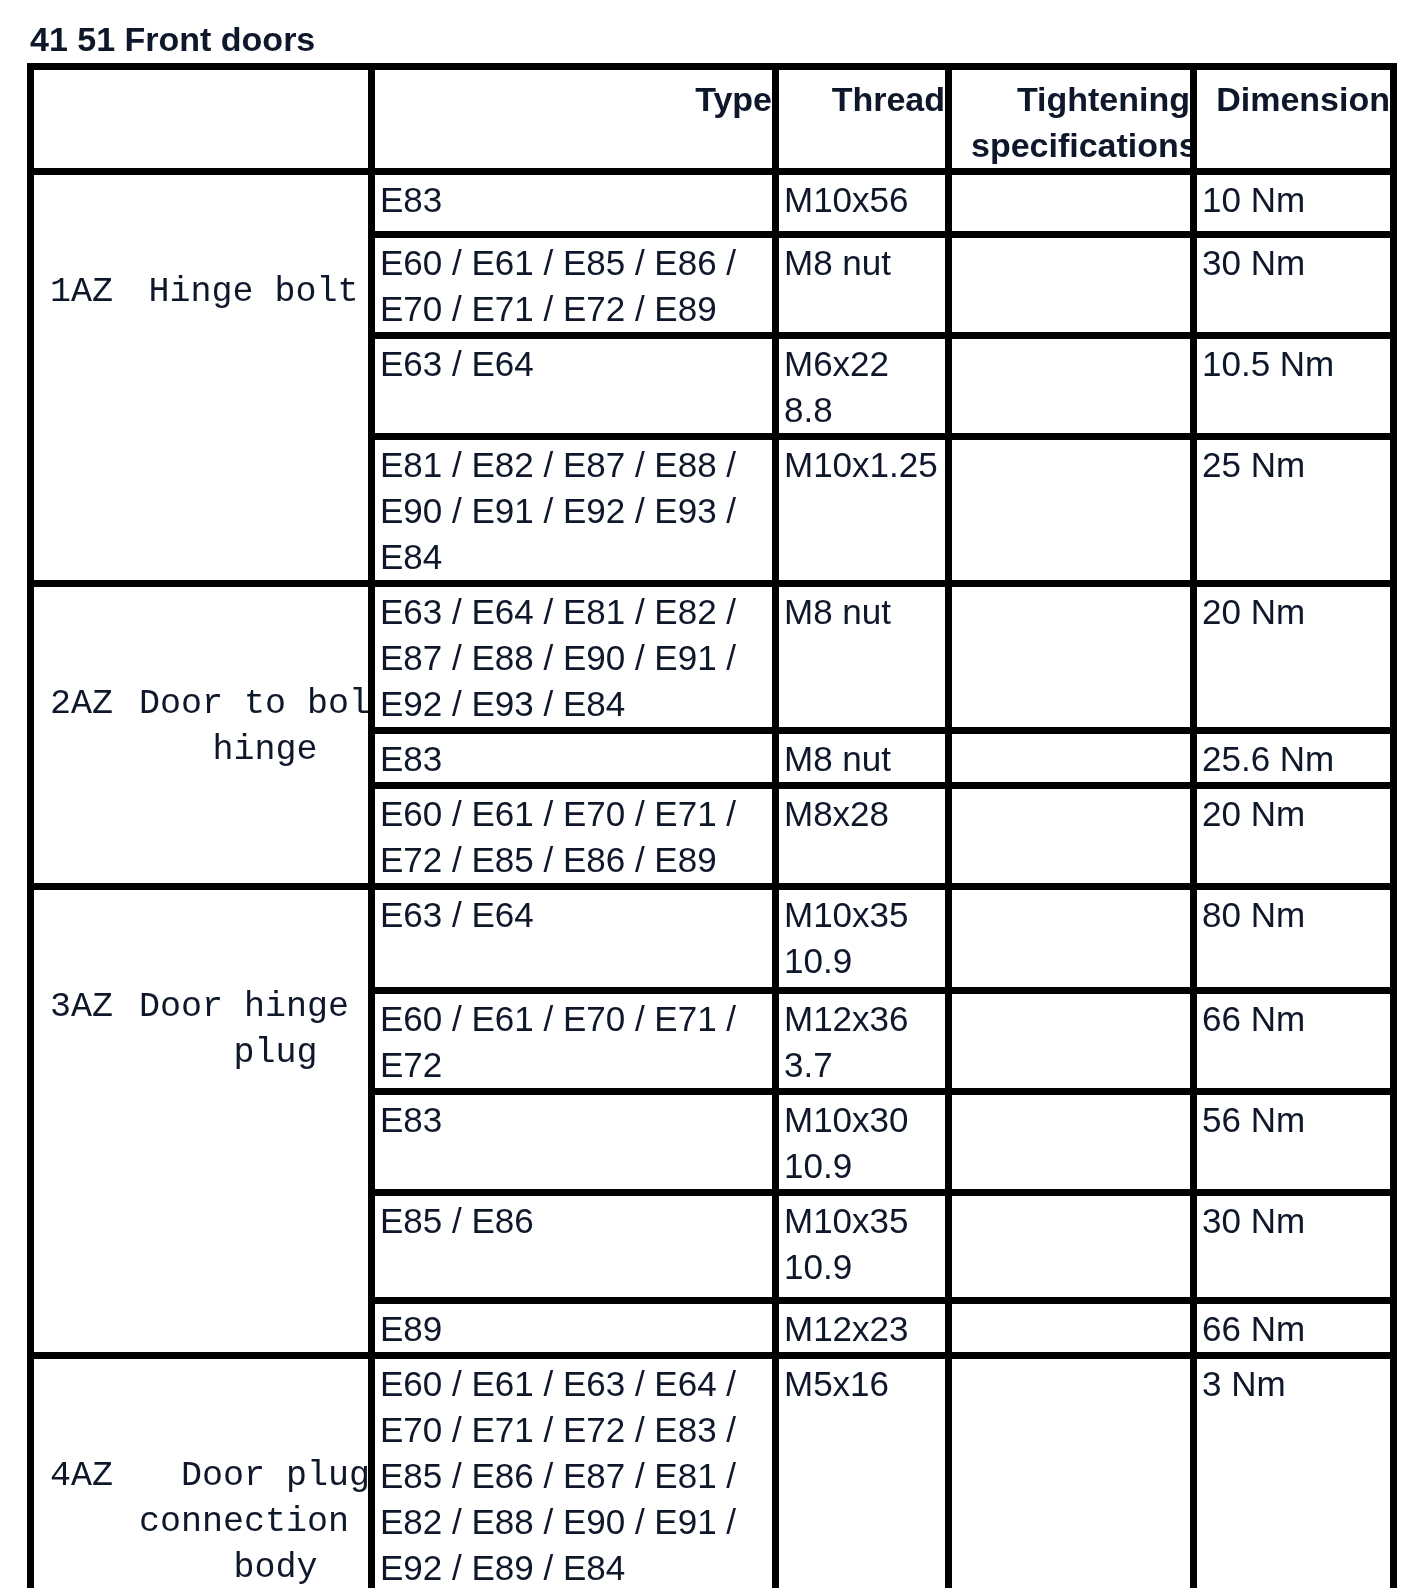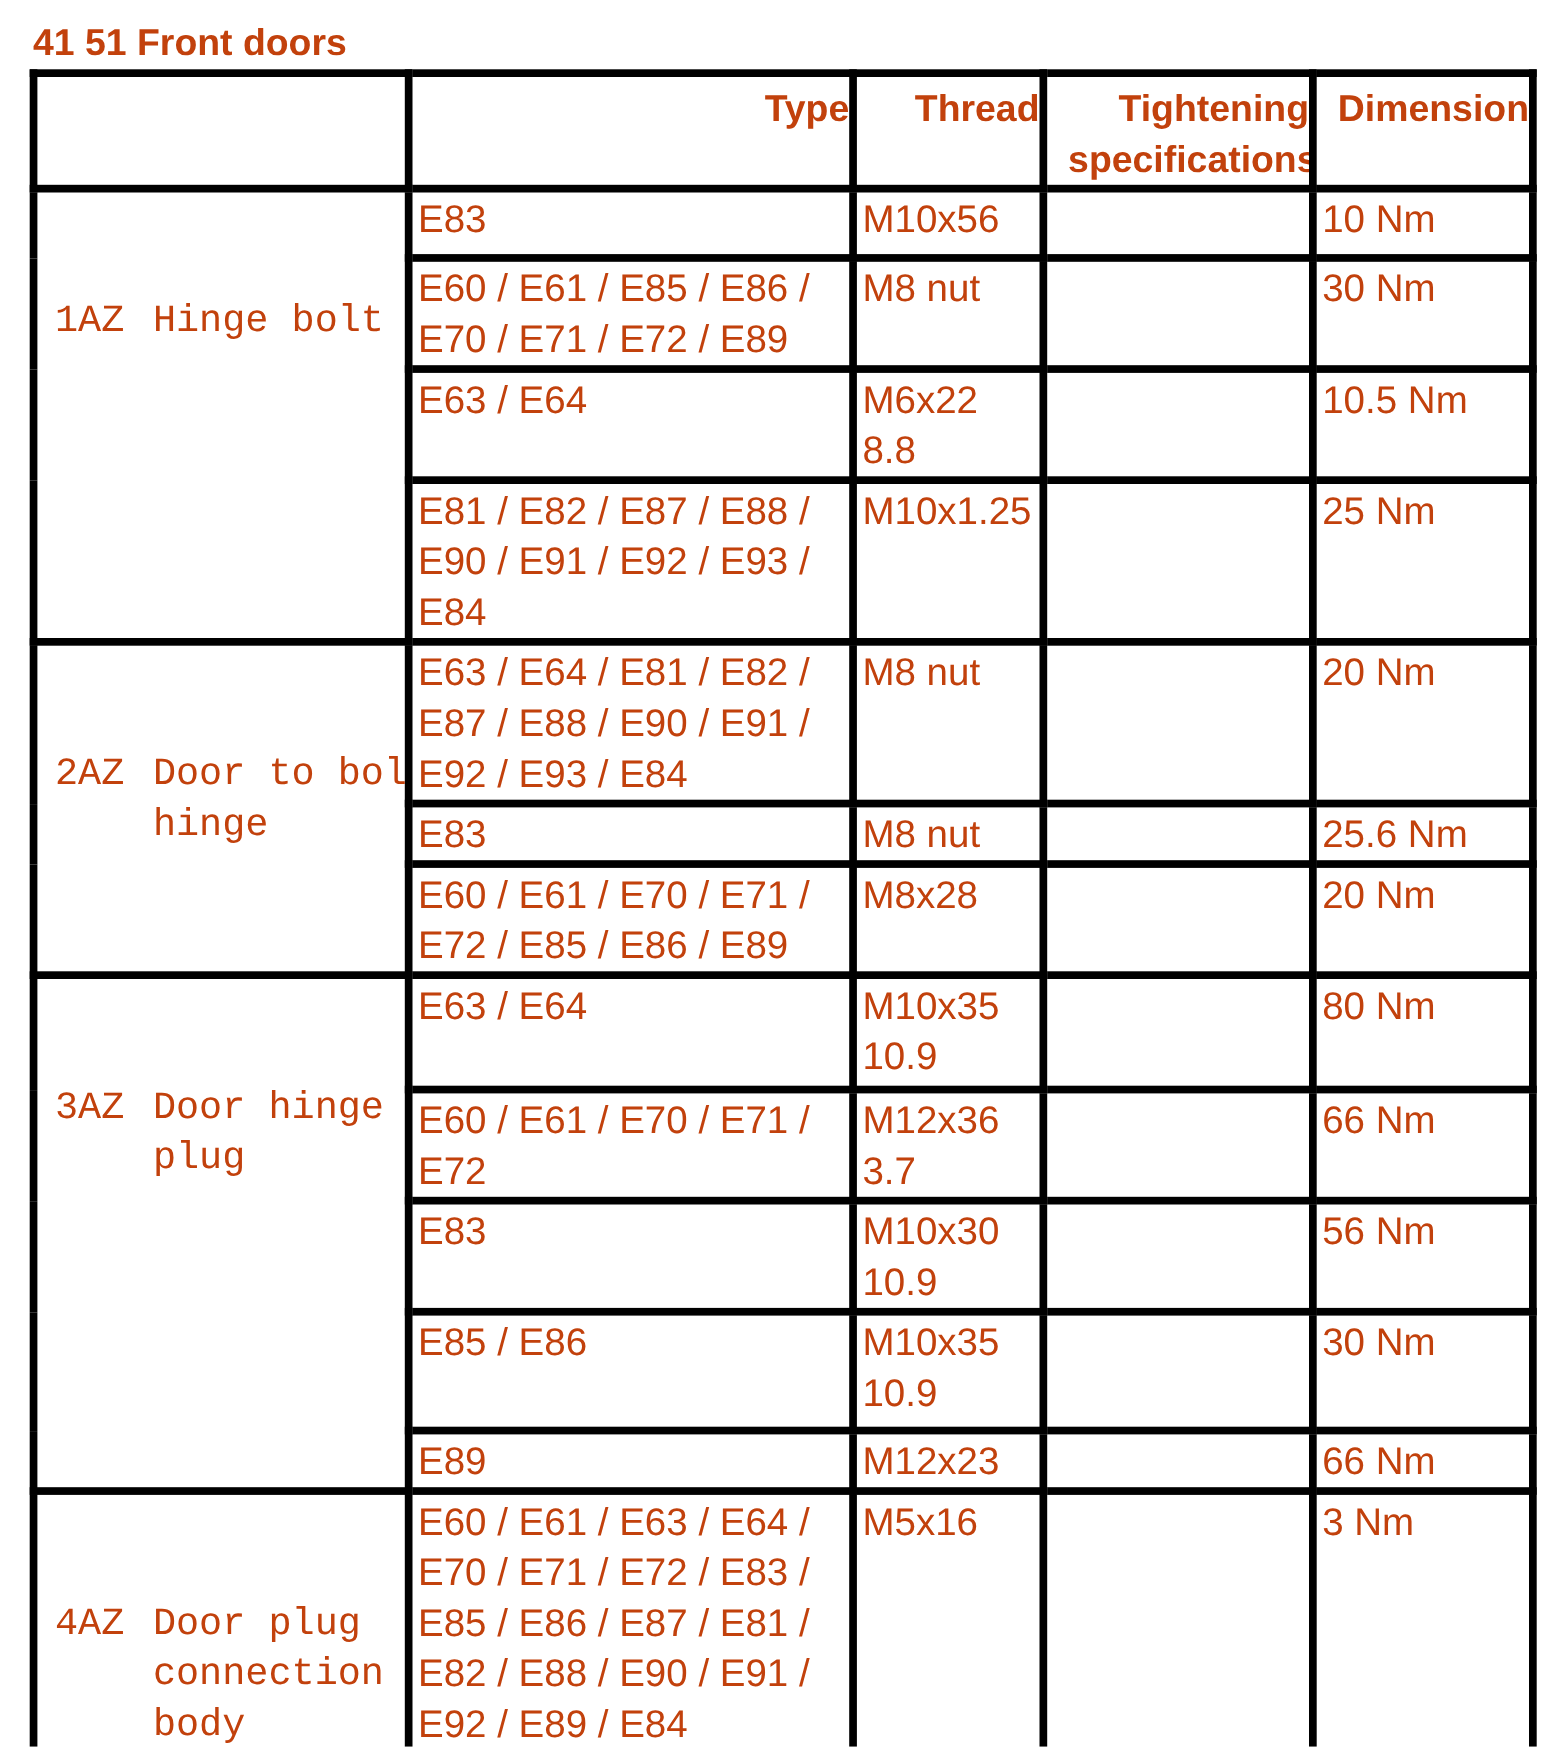--- a/index.html
+++ b/index.html
@@ -1,30 +1,30 @@
 <!DOCTYPE html>
 <html><head>
 <meta charset="utf-8">
 <style>
   html,body{margin:0;padding:0;background:#ffffff;}
   .page{position:relative;width:1408px;height:1588px;background:#fff;overflow:hidden;
-        font-family:"Liberation Sans","DejaVu Sans",sans-serif;color:#c2410c;}
+        font-family:"Liberation Sans","DejaVu Sans",sans-serif;color:#0f172a;}
   .doc-title{position:absolute;left:30px;top:20px;font-size:34px;font-weight:bold;
              line-height:38px;white-space:pre;}
   table.spec{position:absolute;left:27px;top:63px;border-collapse:collapse;
              table-layout:fixed;width:1363px;}
   table.spec th, table.spec td{
       border:7px solid #000;vertical-align:top;text-align:left;
       font-size:35px;line-height:46px;white-space:pre;overflow:hidden;
       padding:2px 0 0 5px;}
   table.spec th{font-weight:bold;font-size:34px;padding:6px 0 0 19px;text-align:right;}
   td.group-cell{padding:2px 0 0 0;font-family:Liberation Mono, monospace;}
   .group-inner{display:flex;align-items:flex-start;}
   .group-code{width:89px;padding-left:11px;flex:0 0 auto;}
-  .group-desc{flex:1 1 auto;}
+  .group-desc{flex:1 1 auto;text-align:center;}
 </style>
 </head>
 <body>
 
 <div class="page">
 
   <div class="doc-title">41 51 Front doors</div>
 
   <table class="spec">
     <colgroup>

